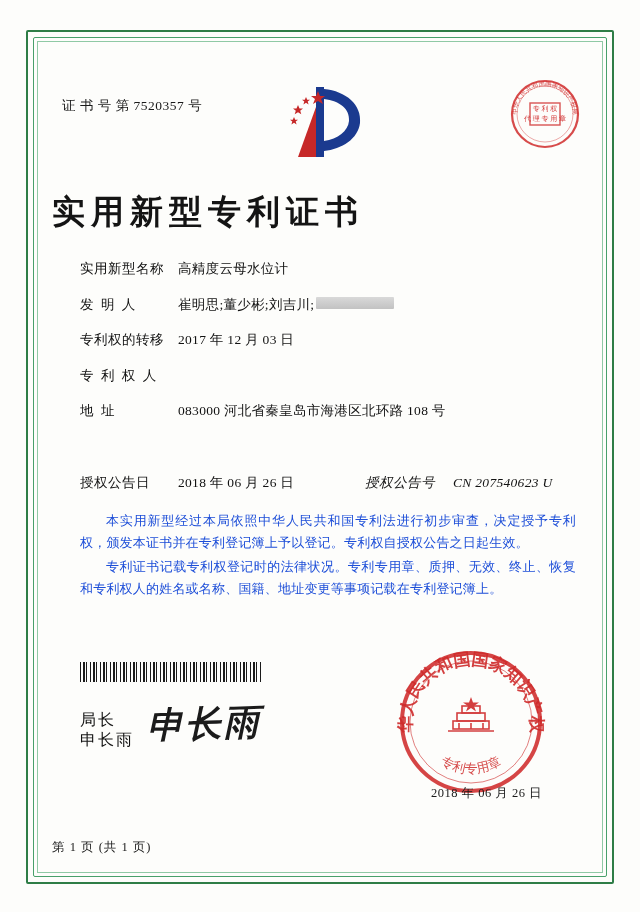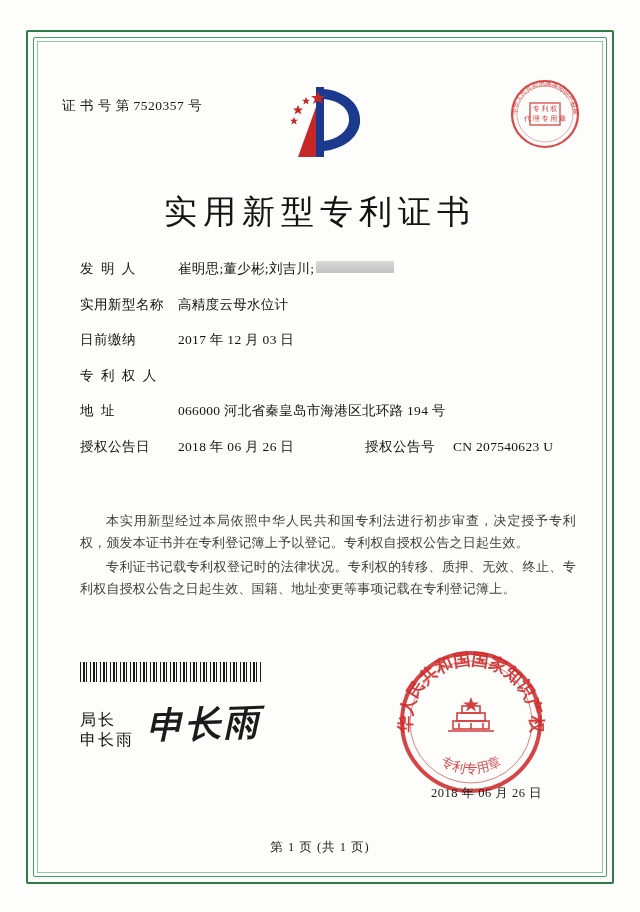--- a/index.html
+++ b/index.html
@@ -87,23 +87,23 @@
     top: 22px;
     width: 74px;
     height: 74px;
   }
 
   
   .title {
     position: absolute;
     left: 0; right: 0;
     top: 135px;
-    text-align: center;
+    text-align: left;
     font-size: 33px;
-    font-weight: normal;
+    font-weight: bold;
     letter-spacing: 6px;
     color: #141414;
     font-family: "Liberation Serif", serif;
   }
 
   
   .fields {
     position: absolute;
     left: 28px;
     right: 10px;
@@ -143,39 +143,41 @@
 
   
   .field-row.two-col {
     display: flex;
     align-items: baseline;
   }
   .col-a {
     display: flex;
     width: 285px;
     flex: 0 0 285px;
+    margin-top: 36px;
   }
   .col-b {
     display: flex;
+    font-style: italic;
   }
   .col-b .field-label {
     width: 88px;
     flex: 0 0 88px;
   }
 
   
   .body-text {
     position: absolute;
     left: 28px;
     right: 12px;
     top: 455px;
     font-size: 13px;
     line-height: 21.5px;
     text-align: justify;
-    color: #404040;
+    color: #1d4ed8;
   }
   .body-text p {
     margin: 0 0 3px 0;
     text-indent: 26px;
     letter-spacing: 0.2px;
   }
 
   
   .barcode {
     position: absolute;
@@ -227,21 +229,21 @@
     font-size: 12.5px;
     color: #1a1a1a;
     letter-spacing: 0.5px;
   }
 
   
   .footer {
     position: absolute;
     left: 0; right: 0;
     bottom: 6px;
-    text-align: center;
+    text-align: left;
     font-size: 12.5px;
     color: #1a1a1a;
     letter-spacing: 1px;
   }
 </style>
 </head>
 <body>
 
 <div class="page">
   <div class="frame-outer"></div>
@@ -280,54 +282,54 @@
         <defs>
           <path id="arcTop" d="M9 37 A28 28 0 0 1 65 37"></path>
         </defs>
       </svg>
     </div>
 
     <div class="title">实用新型专利证书</div>
 
     <div class="fields">
       <div class="field-row">
+        <span class="field-label wide">实用新型名称</span>
+        <span class="field-value">高精度云母水位计</span>
+      </div>
+      <div class="field-row">
         <span class="field-label">发 明 人</span>
         <span class="field-value">崔明思;董少彬;刘吉川;</span>
           <span class="redacted"></span>
       </div>
       <div class="field-row">
-        <span class="field-label wide">实用新型名称</span>
-        <span class="field-value">高精度云母水位计</span>
-      </div>
-      <div class="field-row">
-        <span class="field-label wide">日前缴纳</span>
+        <span class="field-label wide">专利权的转移</span>
         <span class="field-value">2017 年 12 月 03 日</span>
       </div>
       <div class="field-row">
         <span class="field-label">专 利 权 人</span>
       </div>
       <div class="field-row">
         <span class="field-label">地        址</span>
-        <span class="field-value">066000  河北省秦皇岛市海港区北环路 194 号</span>
+        <span class="field-value">083000  河北省秦皇岛市海港区北环路 108 号</span>
       </div>
       <div class="field-row two-col">
         <span class="col-a">
           <span class="field-label wide">授权公告日</span>
           <span class="field-value">2018 年 06 月 26 日</span>
         </span>
         <span class="col-b">
           <span class="field-label wide">授权公告号</span>
           <span class="field-value">CN 207540623 U</span>
         </span>
       </div>
     </div>
 
     <div class="body-text">
       <p>本实用新型经过本局依照中华人民共和国专利法进行初步审查，决定授予专利权，颁发本证书并在专利登记簿上予以登记。专利权自授权公告之日起生效。</p>
-      <p>专利证书记载专利权登记时的法律状况。专利权的转移、质押、无效、终止、专利权自授权公告之日起生效、国籍、地址变更等事项记载在专利登记簿上。</p>
+      <p>专利证书记载专利权登记时的法律状况。专利专用章、质押、无效、终止、恢复和专利权人的姓名或名称、国籍、地址变更等事项记载在专利登记簿上。</p>
     </div>
 
     <div class="barcode"></div>
 
     <div class="director">
       <div>局长</div>
       <div>申长雨</div>
     </div>
     <div class="signature">申长雨</div>
 

